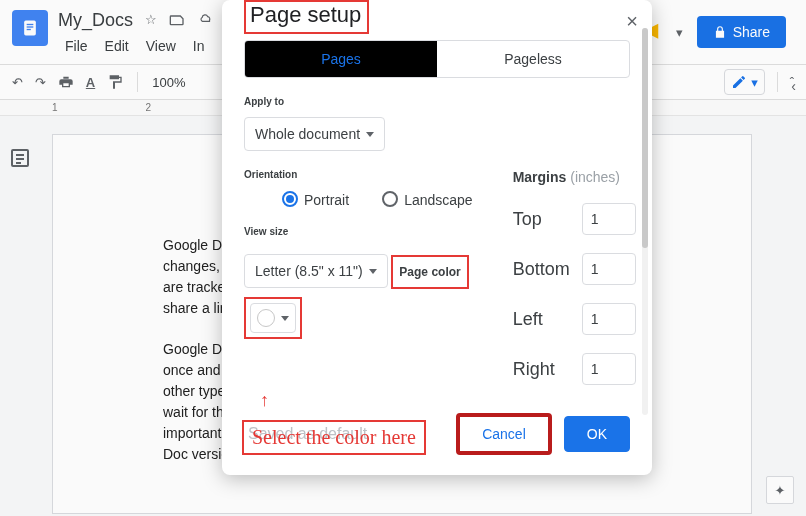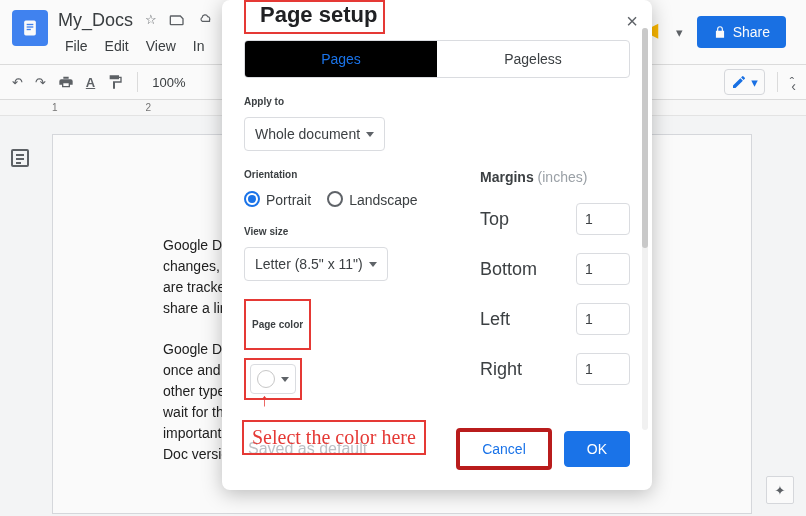--- a/index.html
+++ b/index.html
@@ -41,48 +41,48 @@
 
 .side-dock { position: absolute; right: 12px; bottom: 12px; width: 28px; height: 28px; background:#fff; border:1px solid #dadce0; border-radius:2px; display:flex; align-items:center; justify-content:center; color:#5f6368; }
 .side-chevron { position:absolute; right:10px; top:78px; color:#5f6368; font-size:14px; }
 
 
 .scrim { position: absolute; inset: 0; background: rgba(0,0,0,0.02); }
 .dialog { position: absolute; left: 222px; top: 0; width: 430px; background: #fff; border-radius: 8px; box-shadow: 0 4px 20px rgba(0,0,0,0.25); padding: 0 22px 20px 22px; }
 .dlg-close { position: absolute; right: 14px; top: 10px; font-size: 20px; color: #5f6368; cursor: pointer; }
 .dlg-title { font-size: 22px; color: #202124; padding: 6px 0 12px 0; display:inline-block; }
 .red-box { border: 2px solid #e53935; }
-.title-red { padding: 0 6px 4px 14px; font-weight: bold; }
+.title-red { padding: 0 6px 4px 4px; }
 
 .tabs { display: flex; border: 1px solid #dadce0; border-radius: 4px; overflow: hidden; margin-top: 6px; }
 .tab { flex: 1; text-align: center; padding: 10px 0; font-size: 14px; cursor: pointer; }
 .tab.active { background: #000000; color: #1a73e8; font-weight: 500; }
 .tab.inactive { color: #3c4043; }
 
 .section-label { font-size: 10px; font-weight: 700; color: #3c4043; margin-top: 18px; }
 .dropdown { border: 1px solid #dadce0; border-radius: 4px; padding: 8px 10px; display: inline-flex; align-items: center; gap: 6px; margin-top: 10px; cursor: pointer; font-size: 14px; color: #3c4043; background:#fff; }
 .caret { width: 0; height: 0; border-left: 4px solid transparent; border-right: 4px solid transparent; border-top: 5px solid #5f6368; }
 
 .columns { display: flex; gap: 40px; margin-top: 18px; }
 .col-left { flex: 1; }
 .col-right { width: 150px; }
 
-.radio-row { display: flex; gap: 16px; align-items: center; margin-top: 12px; }
+.radio-row { display: flex; gap: 33px; align-items: center; margin-top: 12px; margin-left: 38px; }
 .radio { width: 16px; height: 16px; border-radius: 50%; border: 2px solid #5f6368; display: inline-flex; align-items: center; justify-content: center; margin-right: 6px; vertical-align: middle; position:relative; top:-1px;}
 .radio.checked { border-color: #1a73e8; }
 .radio.checked::after { content: ""; width: 8px; height: 8px; border-radius: 50%; background: #1a73e8; }
 .radio-label { font-size: 14px; color: #3c4043; display:flex; align-items:center; }
 
 .margins-head { font-size: 14px; font-weight: 700; color: #3c4043; }
 .inches { font-weight: 400; color: #9aa0a6; }
 .margin-row { display: flex; align-items: center; justify-content: space-between; margin-top: 18px; gap: 12px; }
 .margin-row label { font-size: 18px; color: #3c4043; flex:1; }
 .margin-input { width: 54px; border: 1px solid #dadce0; border-radius: 4px; padding: 7px 8px; font-size: 14px; color: #3c4043; }
 
-.pagecolor-label { display: inline-block; padding: 18px 6px; margin-top: 18px; font-weight:700; font-size:10px; }
+.pagecolor-label { display: inline-block; padding: 8px 6px; margin-top: 18px; font-weight:700; font-size:12px; }
 .color-swatch-wrap { margin-top: 8px; display:inline-flex; padding:4px 4px; }
 .color-swatch { display:flex; align-items:center; gap:6px; border:1px solid #dadce0; border-radius:4px; padding:5px 6px; cursor:pointer; background:#fff;}
 .swatch { width:18px; height:18px; border-radius:50%; border:1px solid #c7c7c7; background:#fff; }
 
 .annotation-arrow { position:absolute; left: 260px; top: 390px; color:#e53935; font-size:18px; font-weight:bold; }
 .annotation-text { position:absolute; left: 242px; top: 420px; border:2px solid #e53935; padding:4px 8px; color:#e53935; font-family: "Segoe Script","Comic Sans MS",cursive; font-size:20px; }
 
 .dlg-footer { display: flex; justify-content: flex-end; gap: 12px; margin-top: 28px; align-items:center; }
 .saved-default { color:#bdc1c6; font-size:16px; margin-right:auto; padding-left:4px;}
 .btn { padding: 9px 22px; border-radius: 4px; font-size: 14px; cursor: pointer; }

